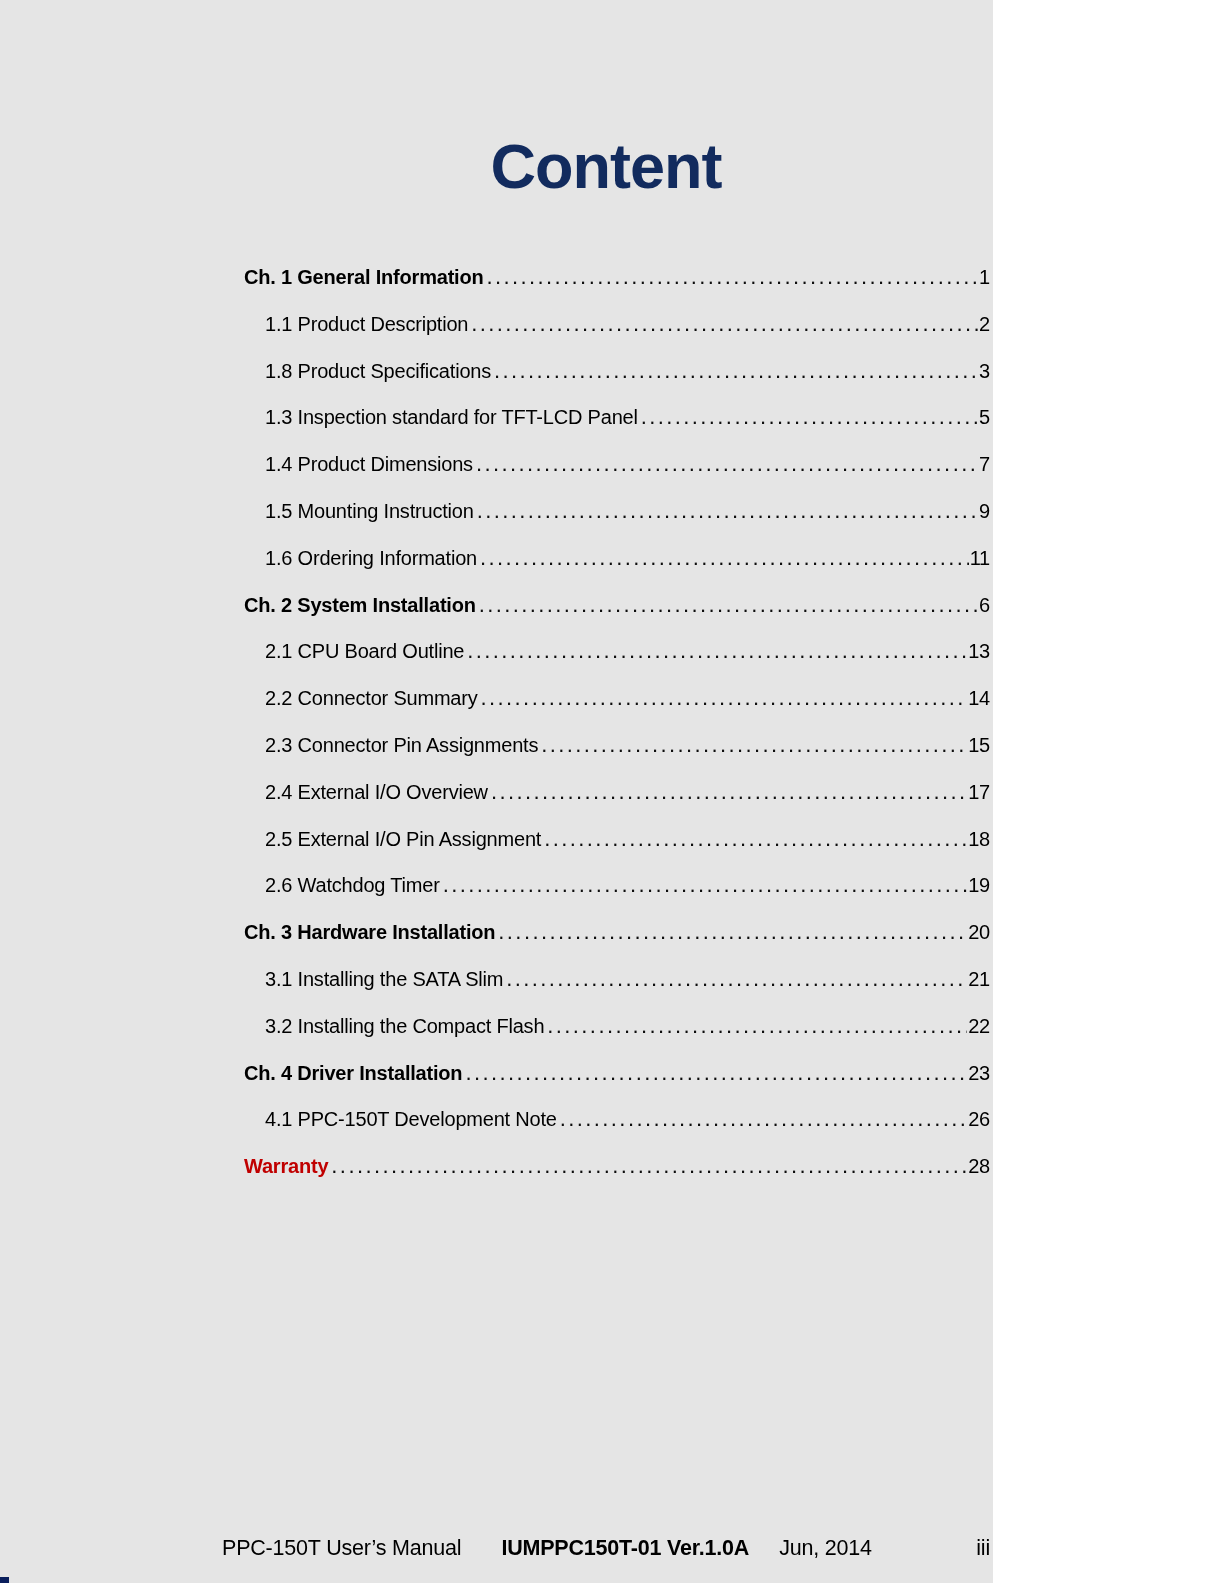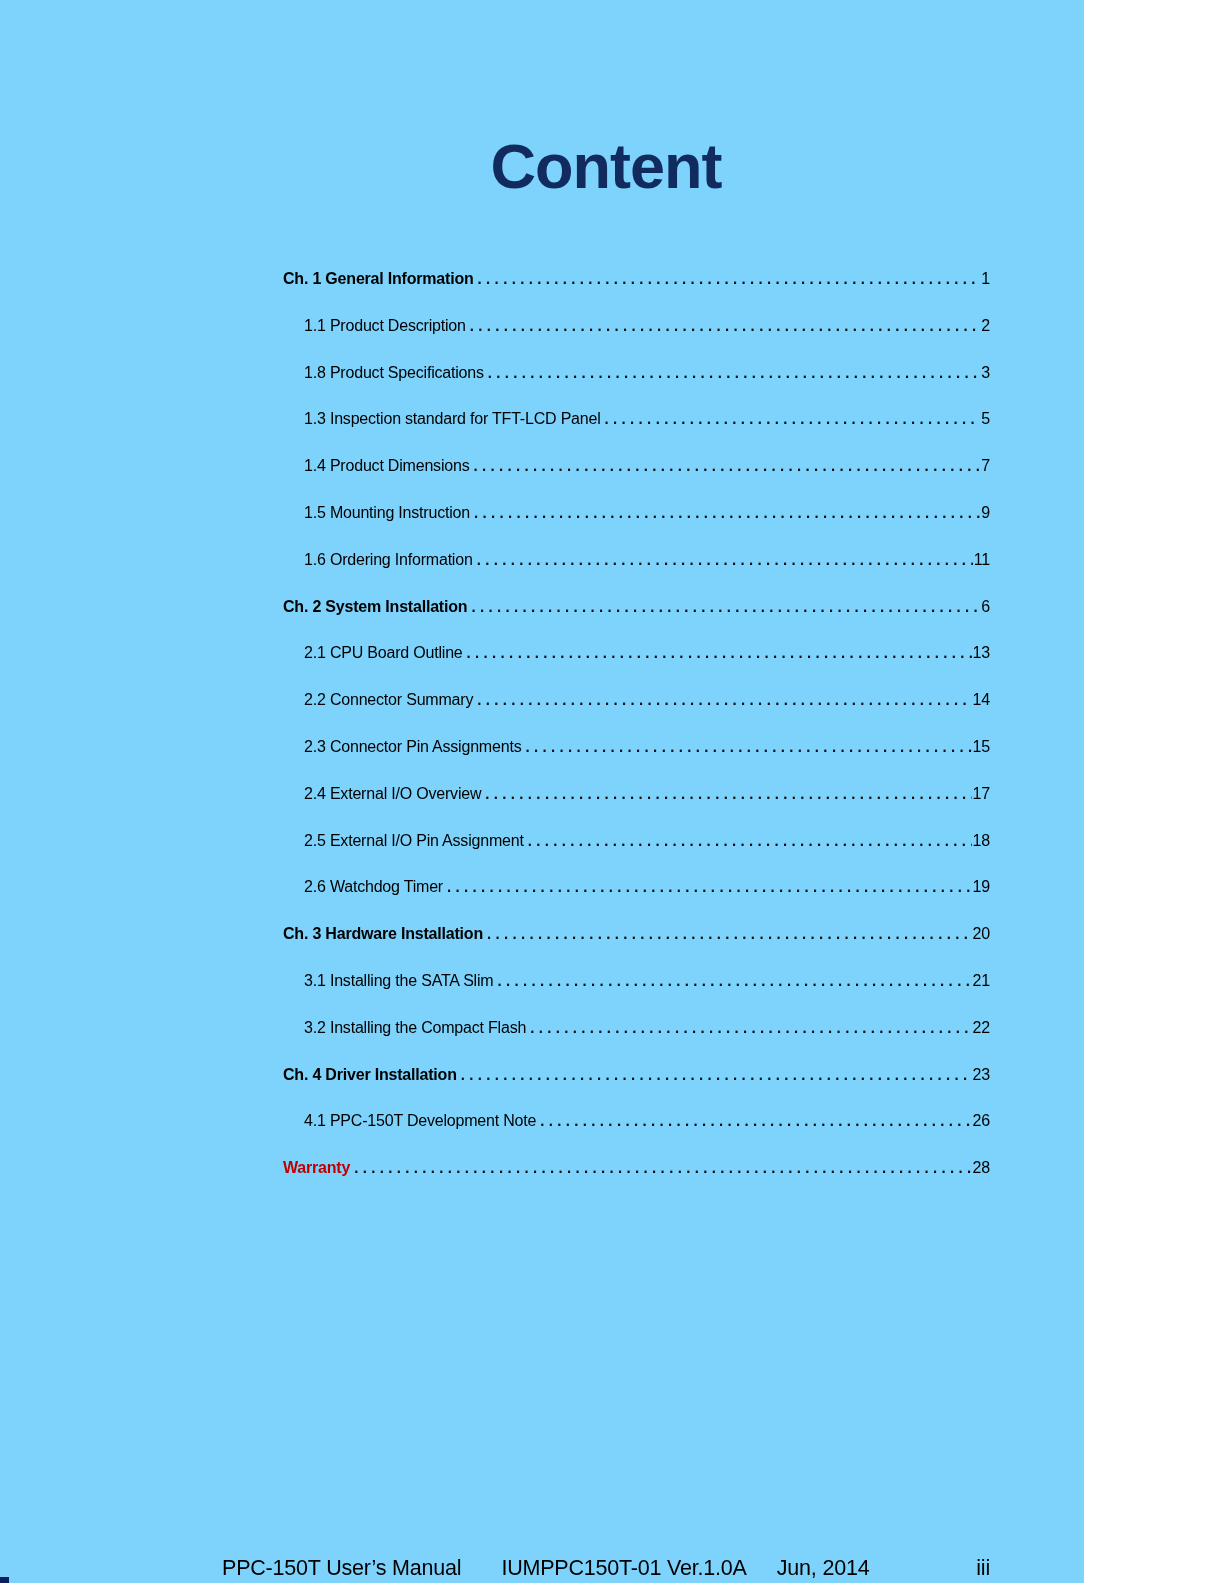--- a/index.html
+++ b/index.html
@@ -1,20 +1,20 @@
 <!DOCTYPE html>
 <html style="--title-color: #122b5e; --warranty-color: #c00000;"><head>
 <meta charset="utf-8">
 <style>
   html, body { margin: 0; padding: 0; background: #ffffff; }
   .page {
     position: relative;
-    width: 1084px;
+    width: 993px;
     height: 1583px;
-    background: #7dd3fc;
+    background: #e5e5e5;
     font-family: "Liberation Sans", sans-serif;
     color: #000000;
     overflow: hidden;
   }
   .title {
     position: absolute;
     top: 130px;
     left: 222px;
     width: 768px;
     text-align: center;
@@ -29,24 +29,23 @@
     top: 253px;
     left: 244px;
     width: 746px;
   }
   .toc-row {
     display: flex;
     align-items: baseline;
     height: 46.8px;
     box-sizing: border-box;
     padding-top: 11px;
-    font-size: 16px;
+    font-size: 20px;
     letter-spacing: -0.2px;
     white-space: nowrap;
-    margin-left: 39px;
   }
   .toc-row.section { padding-left: 21px; }
   .toc-row.chapter .toc-label { font-weight: 700; }
   .toc-row.warranty .toc-label { font-weight: 700; color: var(--warranty-color, #c00000); }
   .toc-label { flex: 0 0 auto; }
   .toc-dots {
     flex: 1 1 auto;
     overflow: hidden;
     margin: 0 1px 0 3px;
     color: #0d0d0d;
@@ -61,22 +60,22 @@
     position: absolute;
     top: 1536px;
     left: 222px;
     width: 768px;
     display: flex;
     align-items: baseline;
     font-size: 21.5px;
     letter-spacing: -0.2px;
     white-space: nowrap;
   }
-  .footer .doc-code { margin-left: 40px; }
-  .footer .doc-date { margin-left: 30px; margin-top: 20px; }
+  .footer .doc-code { margin-left: 40px; font-weight: bold; }
+  .footer .doc-date { margin-left: 30px; }
   .footer .pageno { margin-left: auto; }
   .corner-mark {
     position: absolute;
     left: 0;
     bottom: 0;
     width: 9px;
     height: 6px;
     background: #0a1f5c;
   }
 </style>

